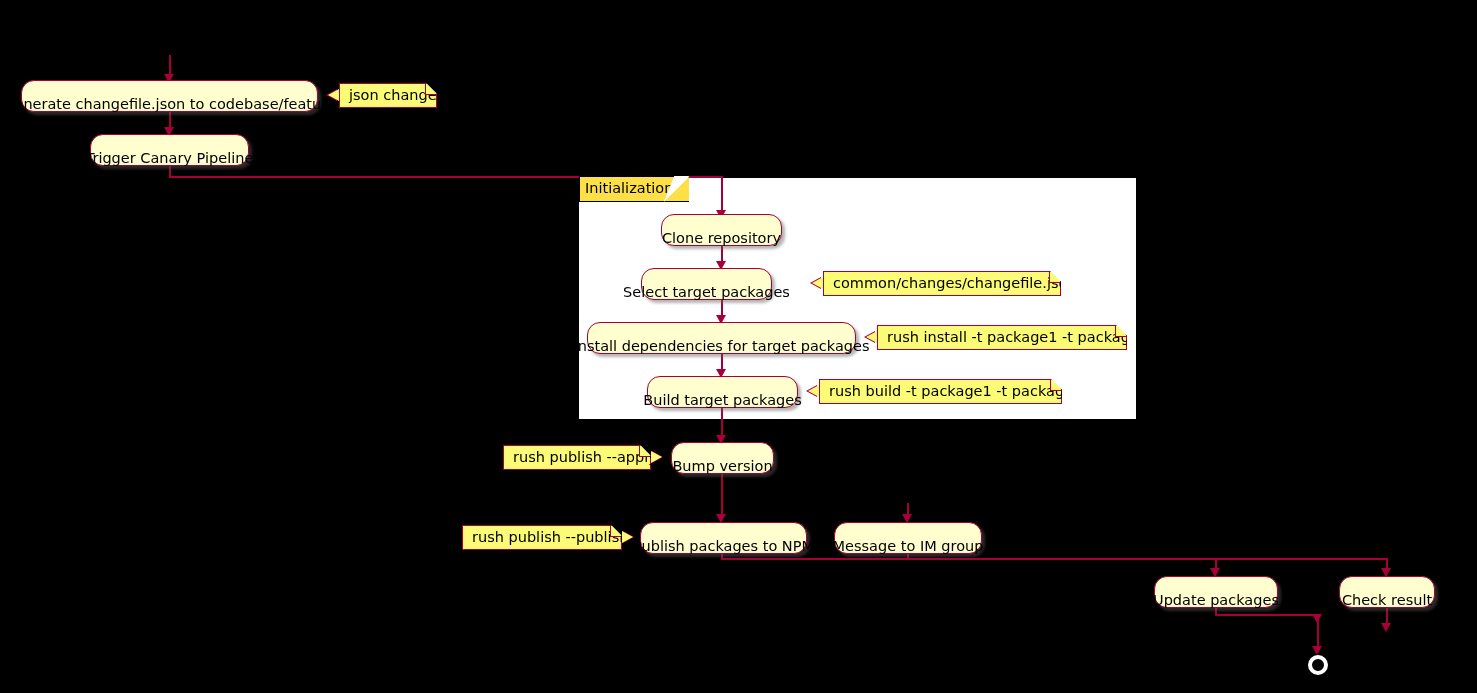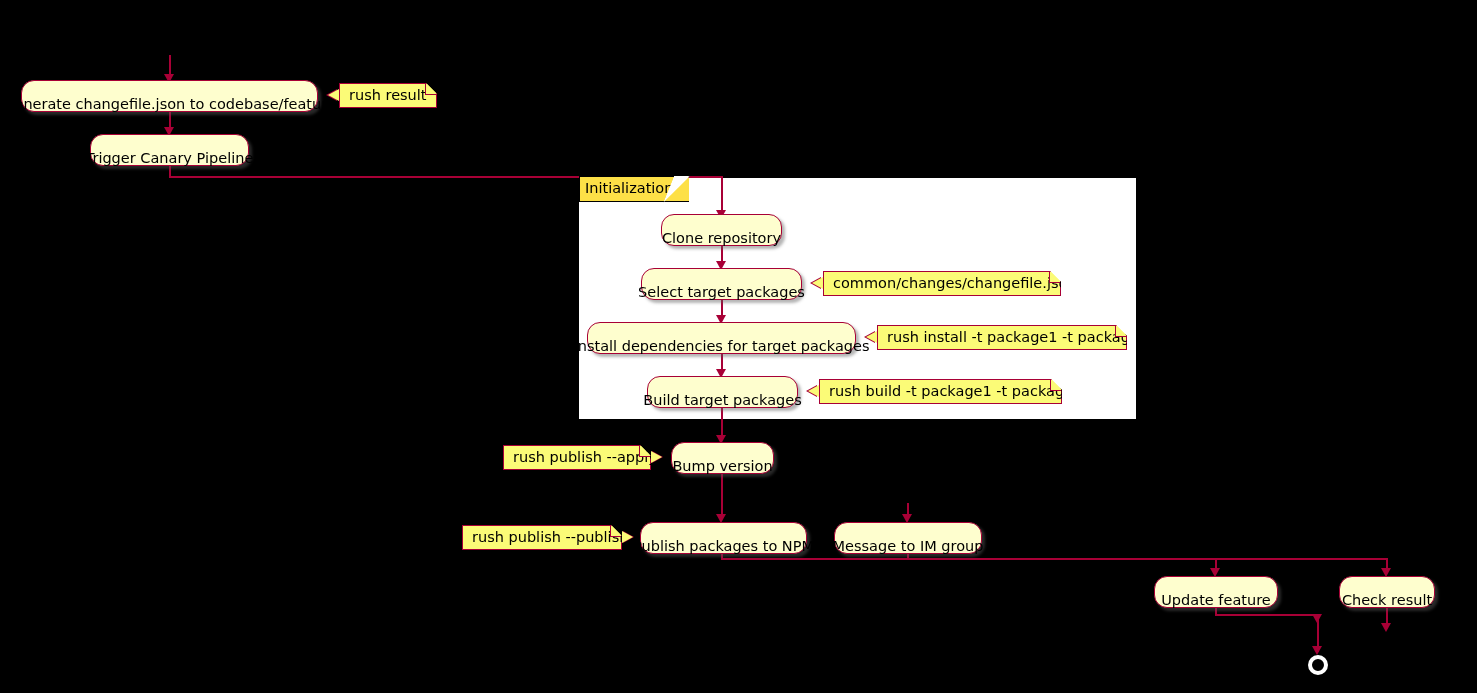--- a/index.html
+++ b/index.html
@@ -213,21 +213,21 @@
   </div>
 
   <div class="node" style="left:90px; top:134px; width:159px; height:32px;">
     <span>Trigger Canary Pipeline</span>
   </div>
 
   <div class="node" style="left:661px; top:214px; width:121px; height:32px;">
     <span>Clone repository</span>
   </div>
 
-  <div class="node" style="left:641px; top:268px; width:161px; height:32px;">
+  <div class="node" style="left:641px; top:268px; width:131px; height:32px;">
     <span>Select target packages</span>
   </div>
 
   <div class="node" style="left:587px; top:322px; width:269px; height:32px;">
     <span>Install dependencies for target packages</span>
   </div>
 
   <div class="node" style="left:647px; top:376px; width:151px; height:32px;">
     <span>Build target packages</span>
   </div>
@@ -238,31 +238,31 @@
 
   <div class="node" style="left:640px; top:522px; width:167px; height:32px;">
     <span>Publish packages to NPM</span>
   </div>
 
   <div class="node" style="left:834px; top:522px; width:148px; height:32px;">
     <span>Message to IM group</span>
   </div>
 
   <div class="node" style="left:1154px; top:576px; width:124px; height:32px;">
-    <span>Update feature</span>
+    <span>Update packages</span>
   </div>
 
   <div class="node" style="left:1339px; top:576px; width:96px; height:32px;">
     <span>Check result</span>
   </div>
 
   <div class="tab tab-left" style="left:328px; top:89px;"></div>
   <div class="note" style="left:339px; top:83px; width:98px; height:25px;">
     <span class="fold"></span>
-    <span>rush result</span>
+    <span>json change</span>
   </div>
 
   <div class="tab tab-left" style="left:812px; top:277px;"></div>
   <div class="note" style="left:823px; top:271px; width:238px; height:25px;">
     <span class="fold"></span>
     <span>common/changes/changefile.json</span>
   </div>
 
   <div class="tab tab-left" style="left:866px; top:331px;"></div>
   <div class="note" style="left:877px; top:325px; width:250px; height:25px;">

